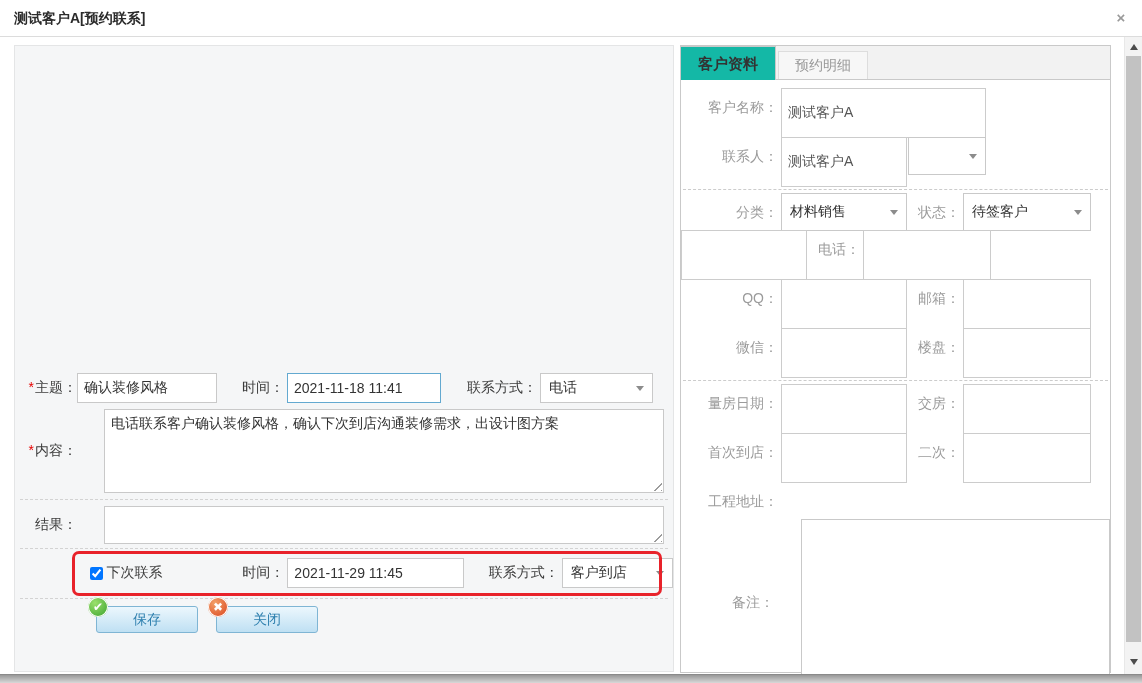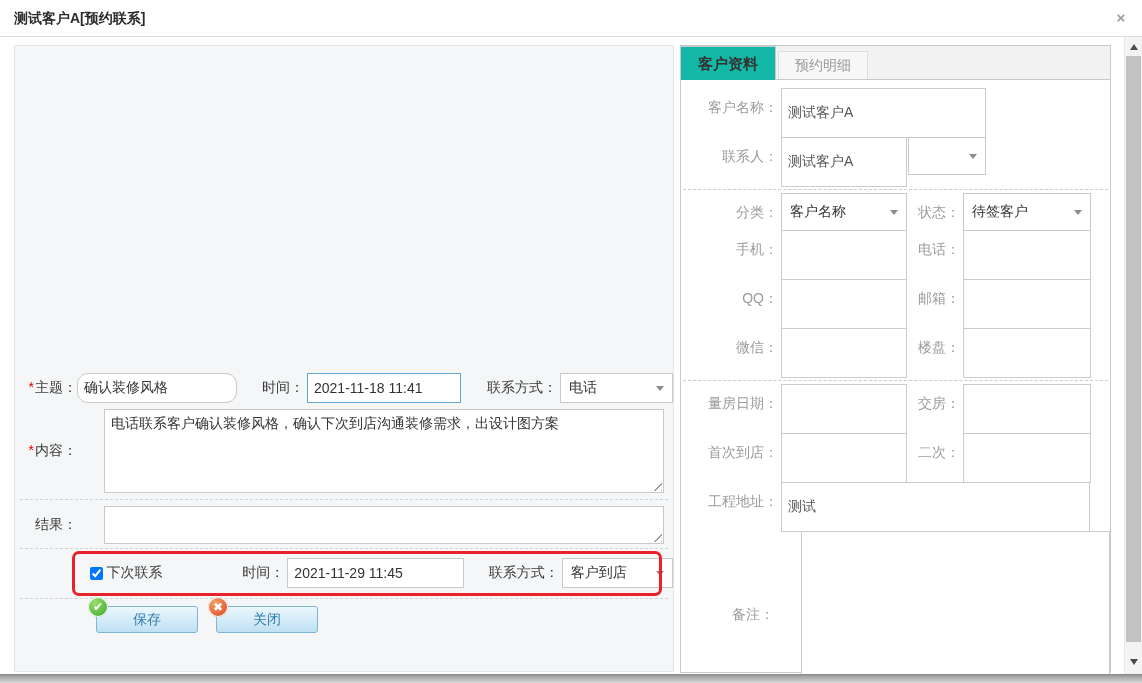--- a/index.html
+++ b/index.html
@@ -32,21 +32,21 @@
     background:repeating-linear-gradient(135deg, transparent 0 2px, #9c9c9c 2px 3px, transparent 3px 5px);
     clip-path:polygon(100% 0, 100% 100%, 0 100%); }
   .select { display:flex; align-items:center; justify-content:space-between;
     border:1px solid #c9c9c9; background:#fff; padding:0 8px; height:30px; font-size:14px; color:#333; cursor:pointer; }
   .arrow-down { width:0; height:0; border-left:4px solid transparent;
     border-right:4px solid transparent; border-top:5px solid #8c8c8c; }
   .lf-sep { position:absolute; left:5px; right:5px; border-top:1px dashed #d3d3d3; }
 
   
   .w-lab1 { width:62px; }
-  .w-subj { width:160px;border-radius:11px; }
+  .w-subj { width:140px; }
   .w-lab-time { width:56px; margin-left:11px; }
   .w-time { width:154px; margin-left:3px; }
   .w-lab-meth { width:86px; margin-left:10px; }
   .w-meth { width:113px; margin-left:3px; }
 
   
   .red-box { position:absolute; left:57px; top:505px; width:590px; height:45px;
     border:3px solid #e8222a; border-radius:7px; pointer-events:none; z-index:6; }
 
   .cb { width:13px; height:13px; margin-right:4px; }
@@ -191,32 +191,31 @@
           <span></span>
           <span class="arrow-down"></span>
         </div>
       </div>
 
       <div class="rp-sep"></div>
 
       <div class="rp-row">
         <span class="rp-label">分类：</span>
         <div class="select rp-select w1">
-          <span>客户名称</span>
+          <span>材料销售</span>
           <span class="arrow-down"></span>
         </div>
         <span class="rp-label c2">状态：</span>
         <div class="select rp-select w2">
           <span>待签客户</span>
           <span class="arrow-down"></span>
         </div>
       </div>
 
       <div class="rp-row">
-        <span class="rp-label">手机：</span>
         <input class="rp-input w1" value="" style="">
         <span class="rp-label c2">电话：</span>
         <input class="rp-input w2" value="" style="">
       </div>
 
       <div class="rp-row">
         <span class="rp-label">QQ：</span>
         <input class="rp-input w1" value="" style="">
         <span class="rp-label c2">邮箱：</span>
         <input class="rp-input w2" value="" style="">
@@ -240,21 +239,20 @@
 
       <div class="rp-row">
         <span class="rp-label">首次到店：</span>
         <input class="rp-input w1" value="" style="">
         <span class="rp-label c2">二次：</span>
         <input class="rp-input w2" value="" style="">
       </div>
 
       <div class="rp-row">
         <span class="rp-label">工程地址：</span>
-        <input class="rp-input w-full" value="测试" style="">
       </div>
 
       <div class="rp-row center">
         <span class="rp-label">备注：</span>
         <span class="ta-wrap">
           <textarea class="remark-ta" style=""></textarea>
           <span class="rsz"></span>
         </span>
       </div>
 

